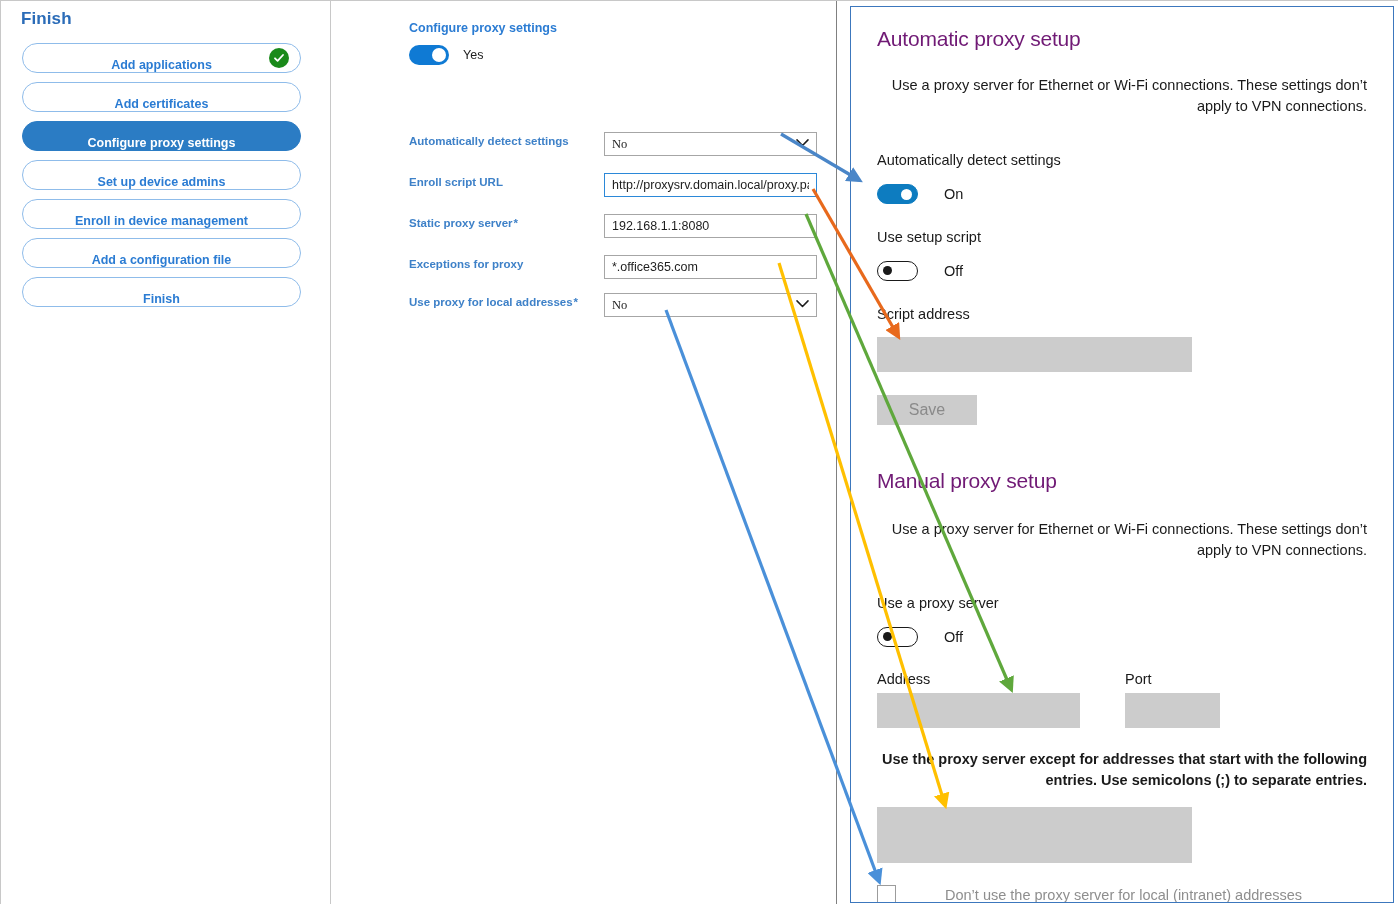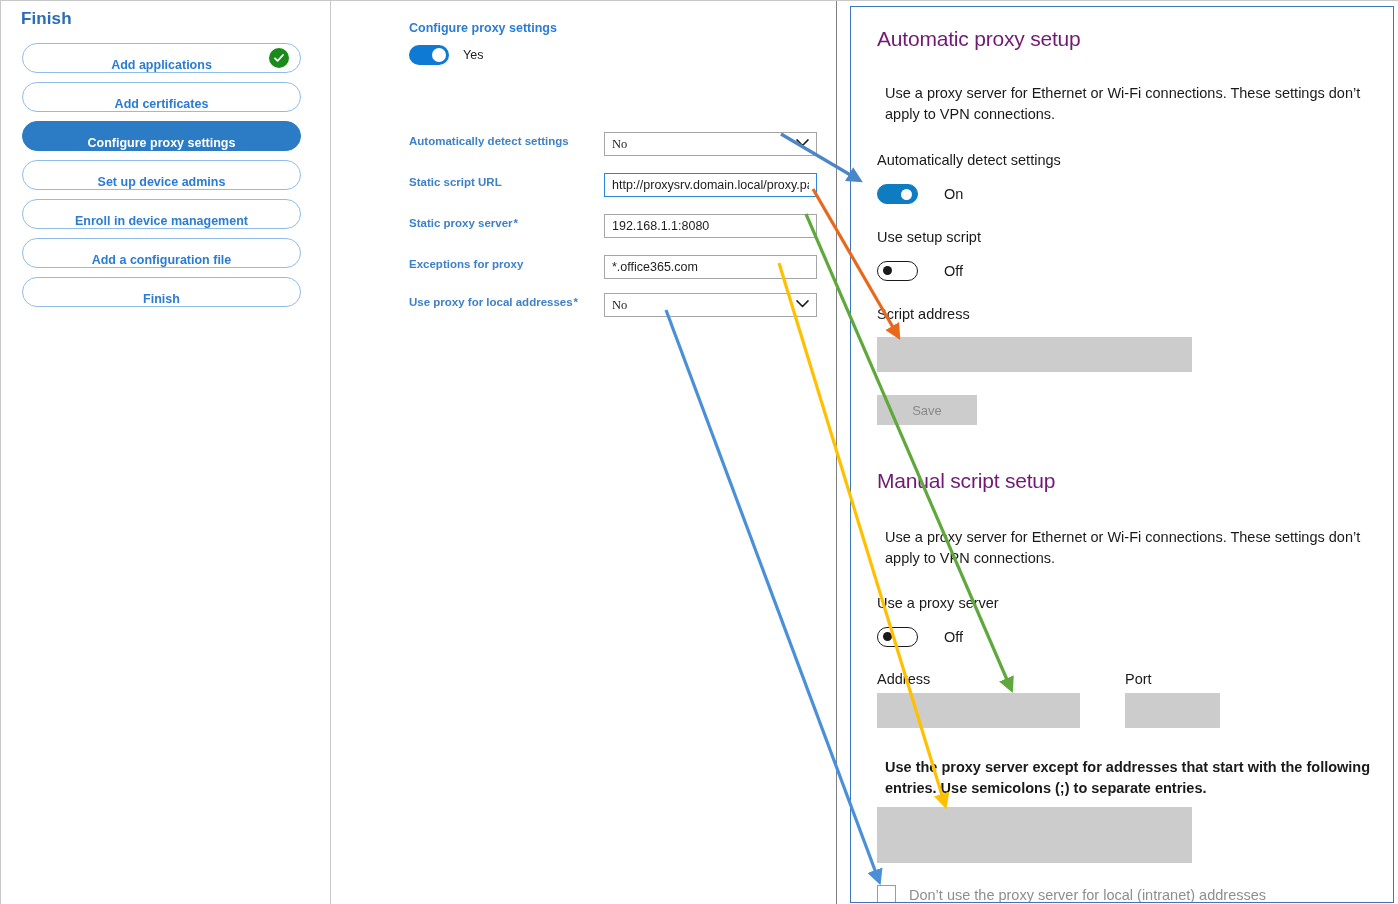--- a/index.html
+++ b/index.html
@@ -197,22 +197,23 @@
     font-size: 21px;
     color: #701a75;
     font-weight: normal;
     margin: 0;
     letter-spacing: -.2px;
   }
   .s-p {
     font-size: 14.5px;
     color: #1a1a1a;
     line-height: 1.45;
-    margin: 8px;
+    margin: 0;
     width: 490px;
+    text-align: right;
   }
   .s-lbl {
     font-size: 14.5px;
     color: #1a1a1a;
   }
   .win-toggle {
     width: 41px; height: 20px;
     border-radius: 10px;
     position: relative;
     box-sizing: border-box;
@@ -250,30 +251,31 @@
     color: #1a1a1a;
   }
   .gray-box {
     background: #cccccc;
   }
   .save-btn {
     width: 100px;
     height: 30px;
     background: #cccccc;
     color: #8a8a8a;
-    font-size: 13px;
+    font-size: 16px;
     display: flex;
     align-items: center;
     justify-content: center;
     border: none;
     font-family: "Liberation Sans", sans-serif;
   }
   .chk-row {
     display: flex;
     align-items: center;
+    gap: 36px;
   }
   .chk-box {
     width: 19px; height: 19px;
     border: 1.5px solid #9c9c9c;
     background: #ffffff;
     box-sizing: border-box;
     flex: none;
   }
   .chk-lbl {
     margin-left: 13px;
@@ -352,21 +354,21 @@
         <span class="val">No</span>
         <span class="chev">
           <svg width="13" height="9" viewBox="0 0 13 9">
               <path d="M1 1.4 L6.5 7 L12 1.4" stroke="#1d1d1d" stroke-width="1.5" fill="none" stroke-linecap="round" stroke-linejoin="round"></path>
             </svg>
         </span>
       </div>
     </div>
 
     <div class="field-row" style="top:172px;">
-      <span class="field-label"><span>Static script URL</span></span>
+      <span class="field-label"><span>Enroll script URL</span></span>
       <div class="field-control focused">
         <span class="val">http://proxysrv.domain.local/proxy.pa</span>
       </div>
     </div>
 
     <div class="field-row" style="top:213px;">
       <span class="field-label"><span>Static proxy server</span><span class="req"> *</span></span>
       <div class="field-control">
         <span class="val">192.168.1.1:8080</span>
       </div>
@@ -417,21 +419,21 @@
         </span>
         <span class="toggle-state">Off</span>
       </div>
 
       <div class="s-lbl" style="position:absolute; left:0; top:299px;">Script address</div>
 
       <div class="gray-box" style="position:absolute; left:0; top:330px; width:315px; height:35px;"></div>
 
       <div class="save-btn" style="position:absolute; left:0; top:388px;">Save</div>
 
-      <h1 class="s-h1" style="position:absolute; left:0; top:462px;">Manual script setup</h1>
+      <h1 class="s-h1" style="position:absolute; left:0; top:462px;">Manual proxy setup</h1>
 
       <p class="s-p" style="position:absolute; left:0; top:512px;">Use a proxy server for Ethernet or Wi-Fi connections. These settings don’t apply to VPN connections.</p>
 
       <div class="s-lbl" style="position:absolute; left:0; top:588px;">Use a proxy server</div>
 
       <div class="toggle-line" style="position:absolute; left:0; top:620px;">
         <span class="win-toggle off">
           <span class="wknob"></span>
         </span>
         <span class="toggle-state">Off</span>

